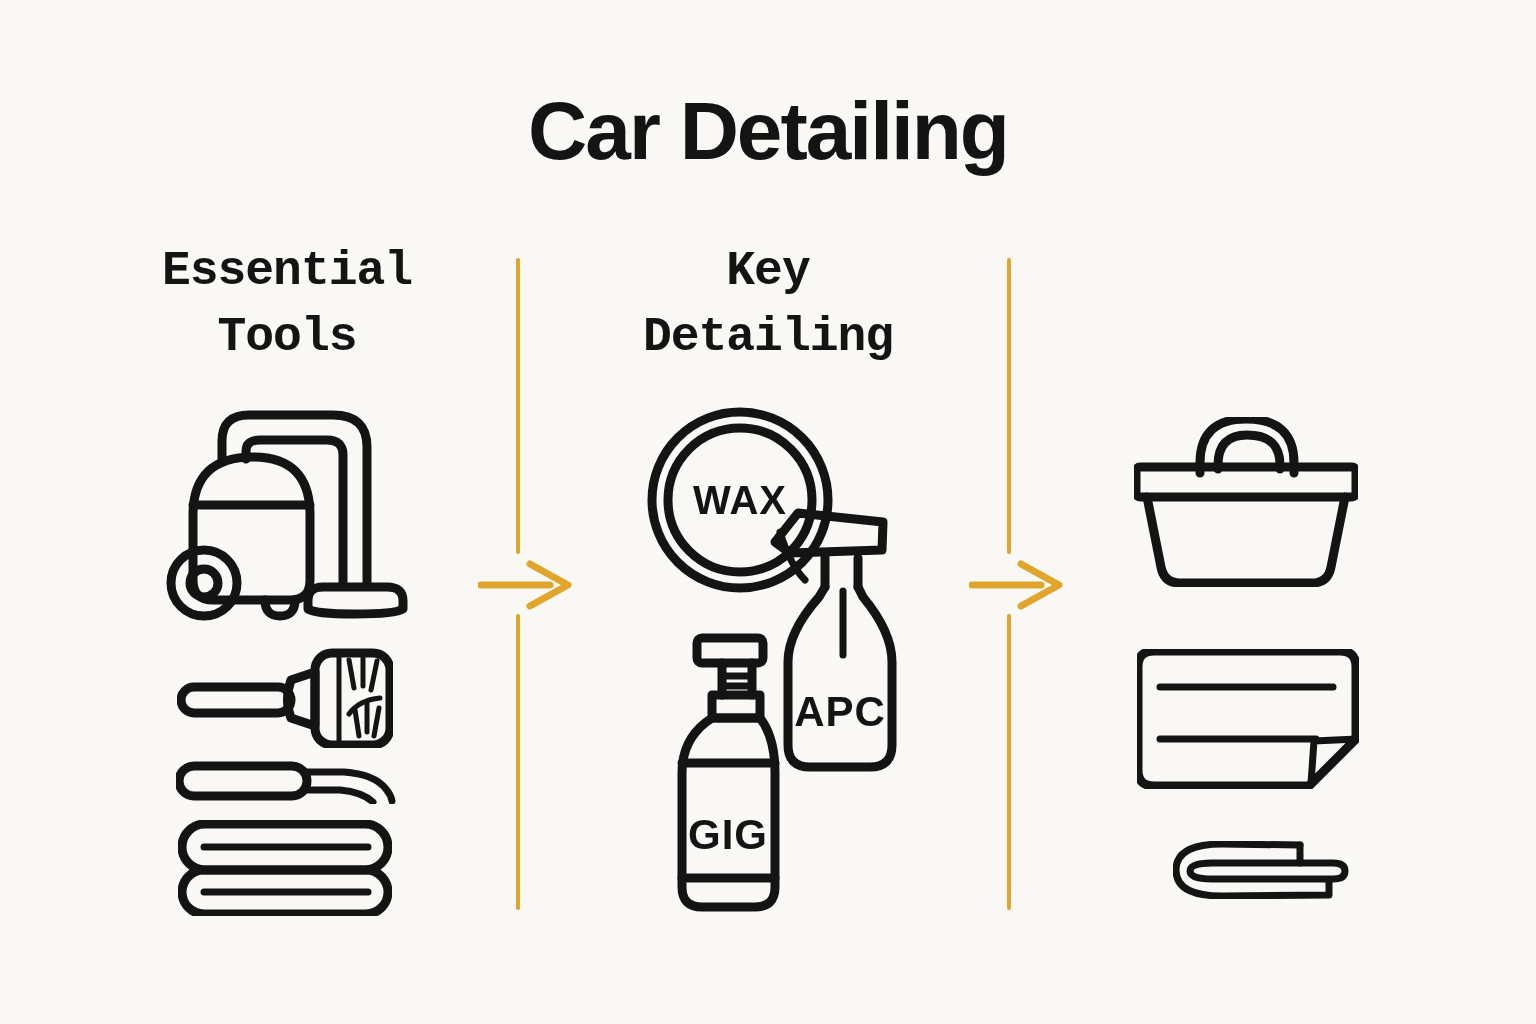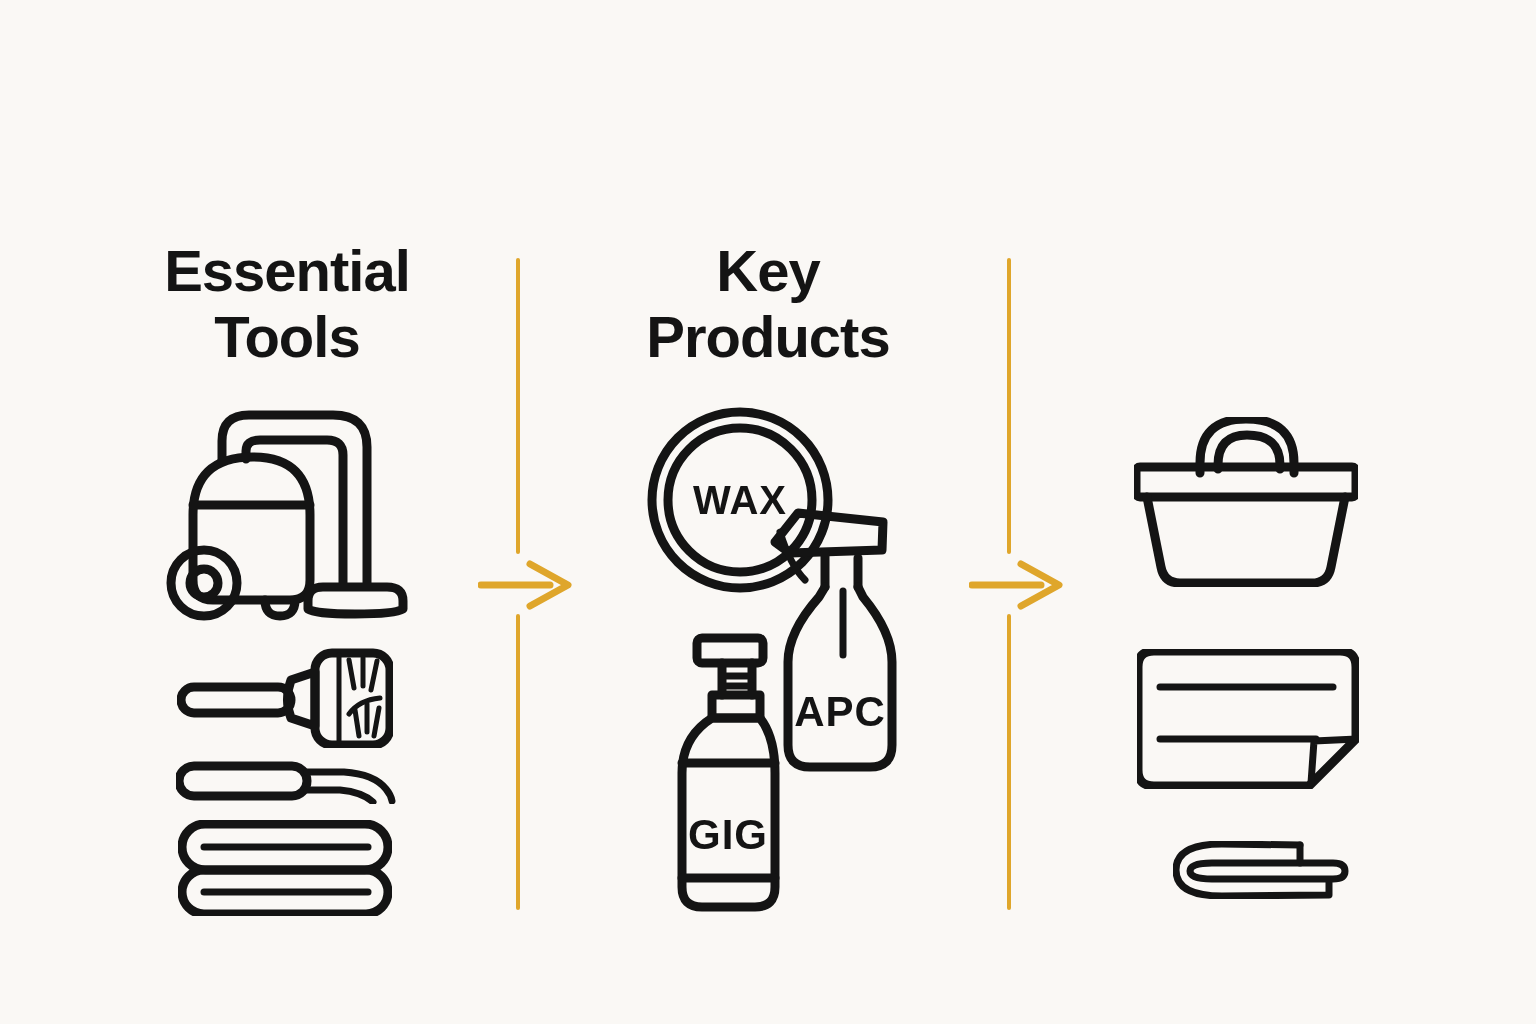--- a/index.html
+++ b/index.html
@@ -9,22 +9,22 @@
     position:relative; width:1536px; height:1024px; margin:0 auto;
     background:var(--background); color:var(--ink); overflow:hidden;
   }
   .title {
     position:absolute; top:84px; left:0; width:100%;
     text-align:center; font-size:82px; font-weight:700; letter-spacing:-2px;
     color:var(--ink);
   }
   .col-heading {
     position:absolute; top:238px; width:400px;
-    text-align:center; font-size:58px; font-weight:700; line-height:66px;
-    letter-spacing:-1px; white-space:pre-line; color:var(--ink);
+    text-align:center; font-size:48px; font-weight:700; line-height:66px;
+    letter-spacing:-1px; white-space:pre-line; color:var(--ink);font-family:Liberation Mono, monospace;
   }
   .col-heading.c1 { left:87px; }
   .col-heading.c2 { left:568px; }
   .col-heading.c3 { left:1047px; }
   .divider-seg {
     position:absolute; width:4px; height:296px; background:var(--accent);
     border-radius:2px;
   }
   .icon { position:absolute; color:var(--ink); }
   .icon path, .icon rect, .icon circle, .icon line {
@@ -38,25 +38,26 @@
     fill:currentColor; stroke:none; letter-spacing:1px;
   }
   .arrow { position:absolute; color:var(--accent); }
   .arrow path { fill:none; stroke:currentColor; stroke-width:7; stroke-linecap:round; stroke-linejoin:round; }
 </style>
 </head>
 <body>
 
 <div class="canvas">
 
+  <div class="title">Car Detailing</div>
 
   <div class="col-heading c1">Essential
 Tools</div>
   <div class="col-heading c2">Key
-Products</div>
+Detailing</div>
 
   <div class="divider-seg" style="left:516px; top:258px;"></div>
   <div class="divider-seg" style="left:516px; top:614px;"></div>
   <svg class="arrow" style="left:478px; top:559px;" width="96" height="52" viewBox="0 0 96 52">
     <path d="M 3,26 H 72"></path>
     <path d="M 52,5 L 90,26 L 52,47"></path>
   </svg>
 
   <div class="divider-seg" style="left:1007px; top:258px;"></div>
   <div class="divider-seg" style="left:1007px; top:614px;"></div>

